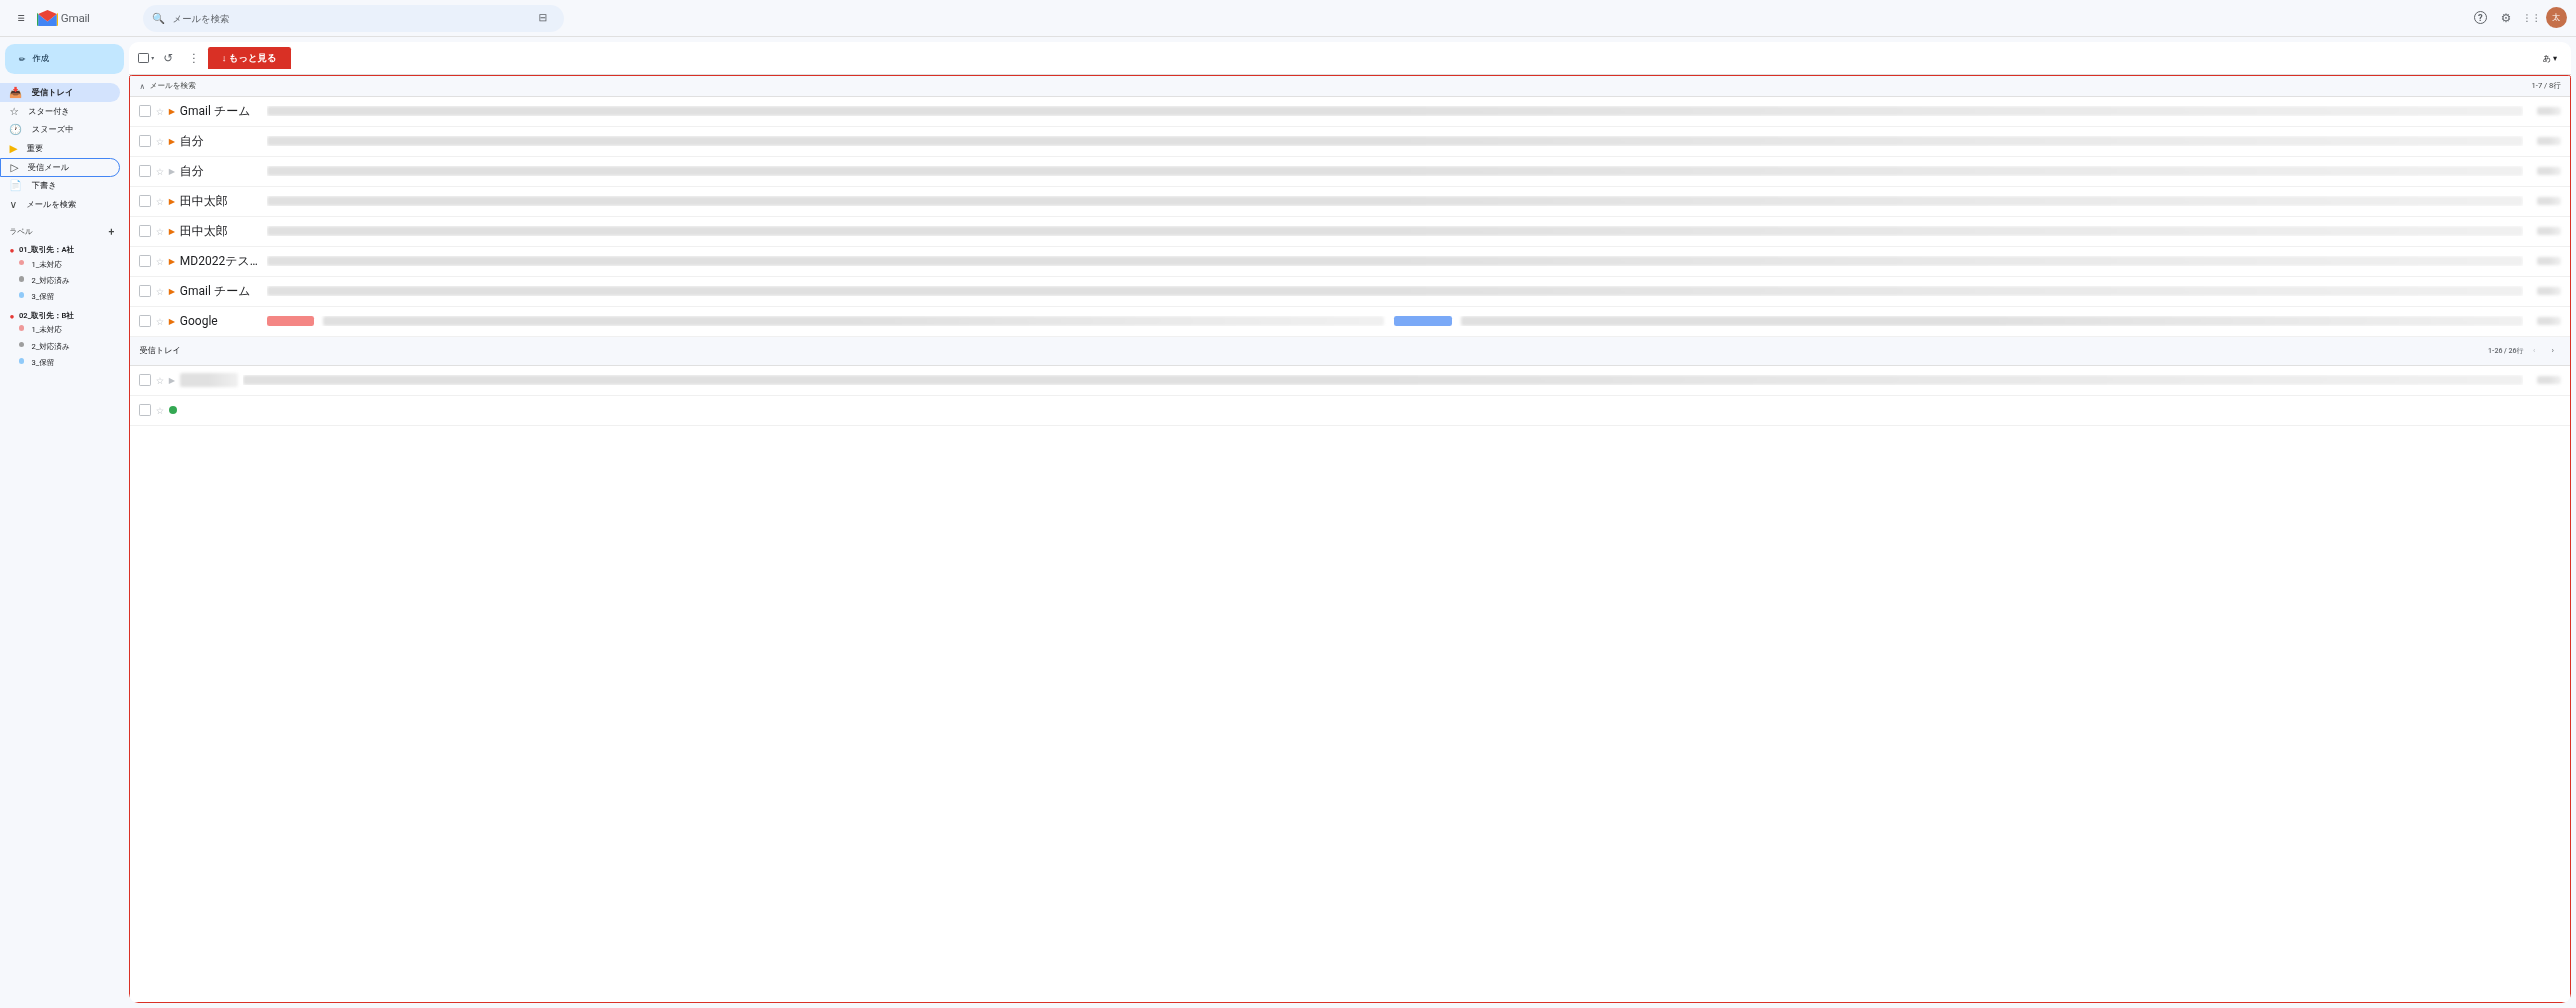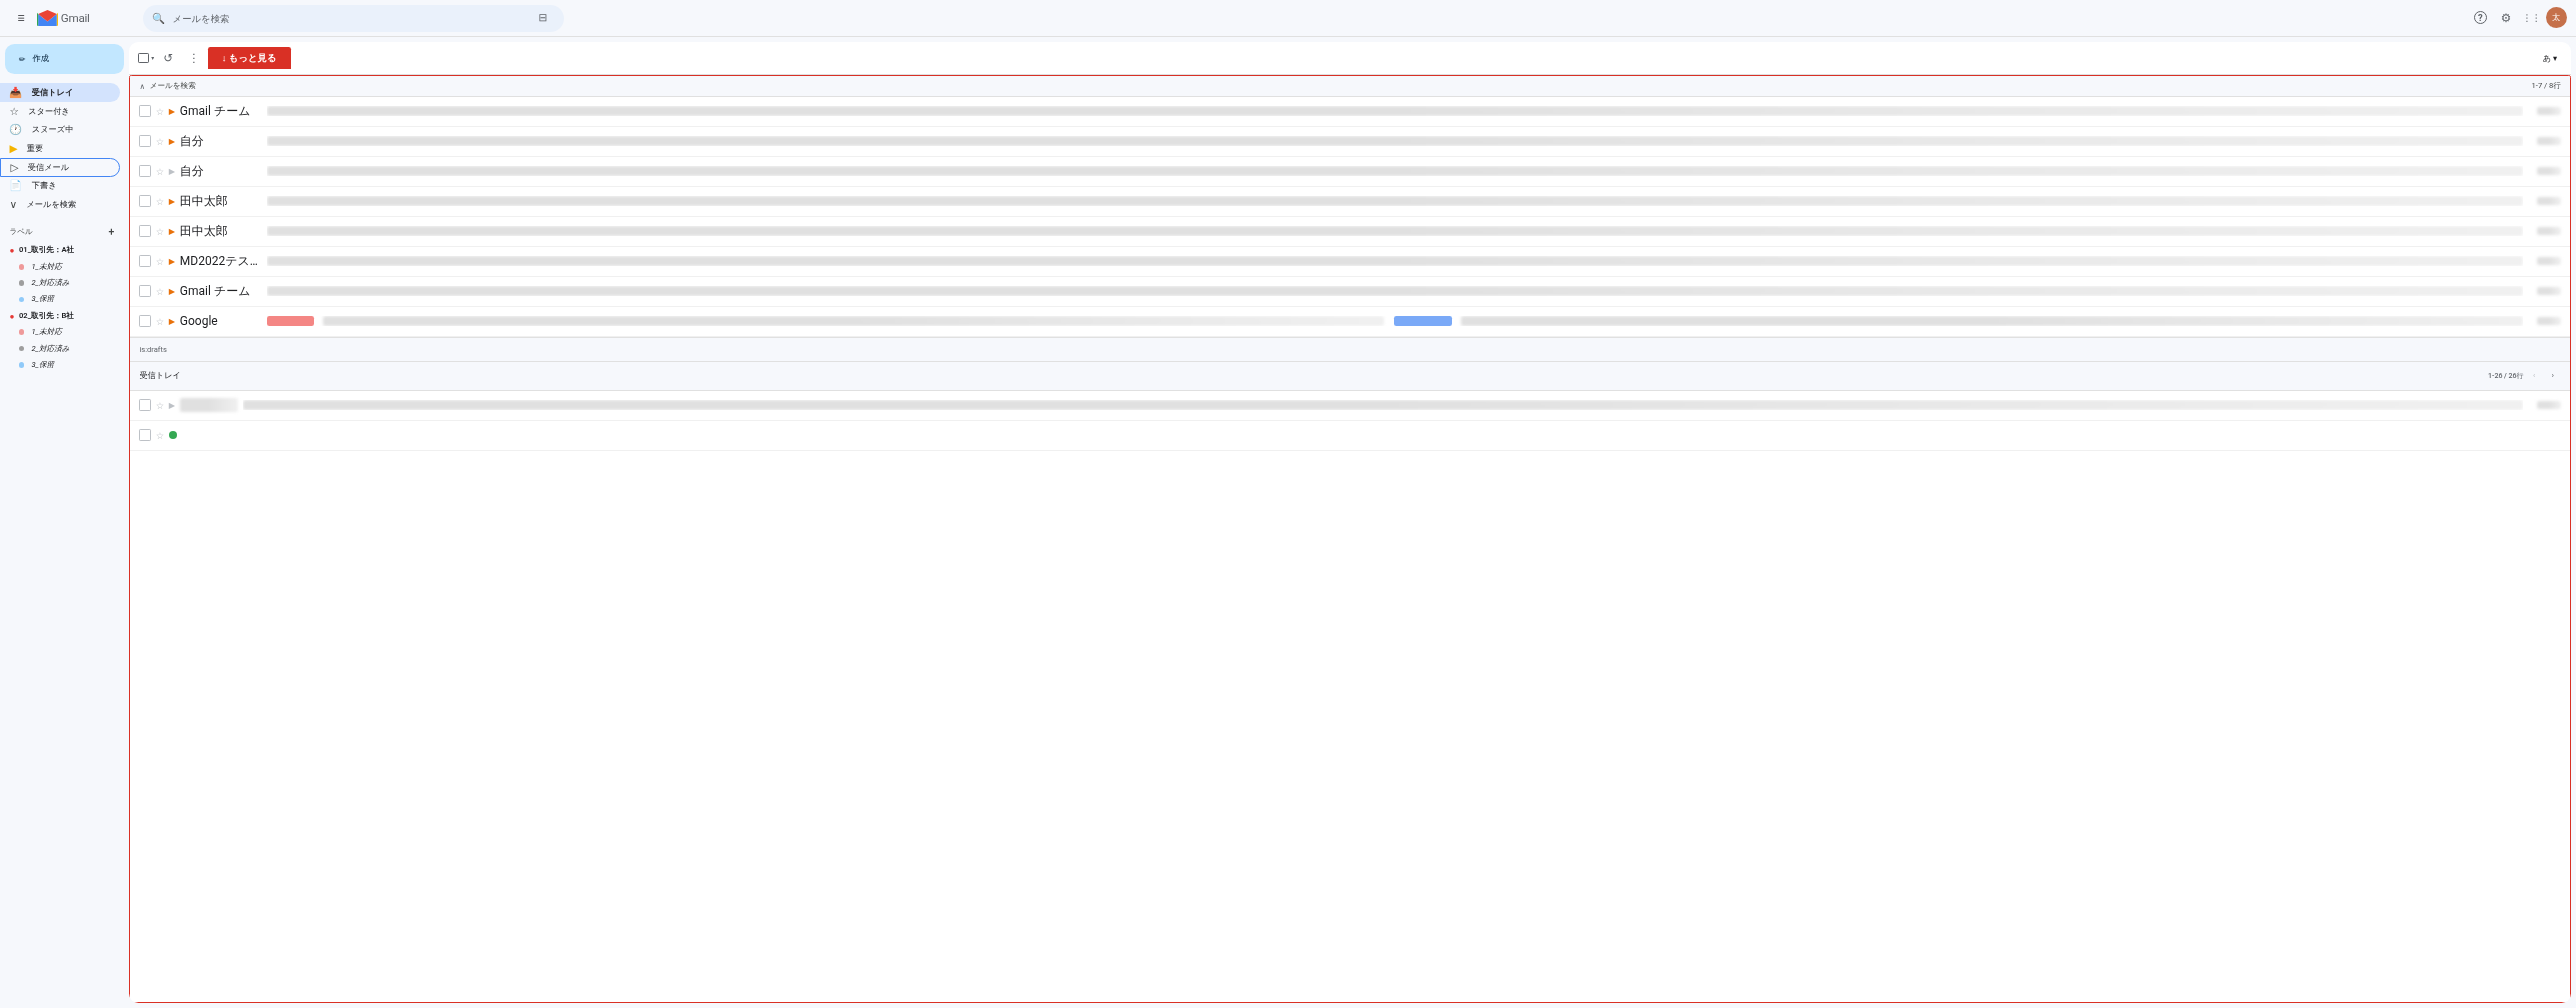--- a/index.html
+++ b/index.html
@@ -166,30 +166,29 @@
       cursor: pointer;
       font-size: 10.5px;
       color: #444746;
       width: 16.4px; height: 16.4px;
       border-radius: 50%;
       display: flex; align-items: center; justify-content: center;
     }
 
     .label-item {
       display: flex;
-      align-items: center;
+      align-items: flex-start;
       gap: 7px;
       padding: 1.2px 9.4px;
       height: 16.4px;
       cursor: pointer;
       font-size: 7.6px;
       color: #202124;
       border-radius: 0 9.4px 9.4px 0;
       margin-right: 9.4px;
-      font-style: italic;
     }
     .label-dot {
       width: 5.8px; height: 5.8px;
       border-radius: 50%;
       flex-shrink: 0;
     }
     .label-group-header {
       display: flex;
       align-items: center;
       gap: 4.7px;
@@ -657,23 +656,20 @@
           <div class="email-content">
             <span class="color-blob" style="width:47px;background:#ef5350;margin-right:4.7px"></span>
             <span class="email-preview blurred-text" style="width:20%">xxxxxxxxxxxxxxxxx</span>
             <span class="color-blob" style="width:58px;background:#4285f4;margin-left:4.7px;margin-right:4.7px"></span>
             <span class="email-preview blurred-text" style="width:20%">xxxxxxxxxxxxxxxxx</span>
           </div>
           <span class="email-date blurred-text" style="color:transparent">xxxxxxx</span>
         </div>
       </div>
 
-      <div class="divider-section">
-        <span>is:drafts</span>
-      </div>
 
       <div class="inbox-section-header">
         <span>受信トレイ</span>
         <div class="inbox-section-nav">
           <span>1-26 / 26行</span>
           <div class="nav-arrow disabled">
             <span>‹</span>
           </div>
           <div class="nav-arrow">
             <span>›</span>

